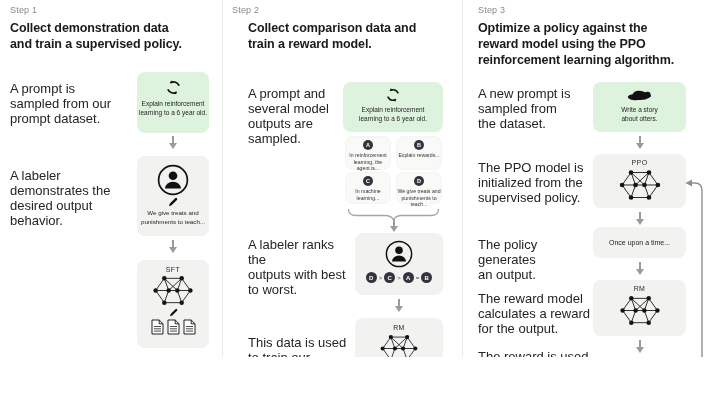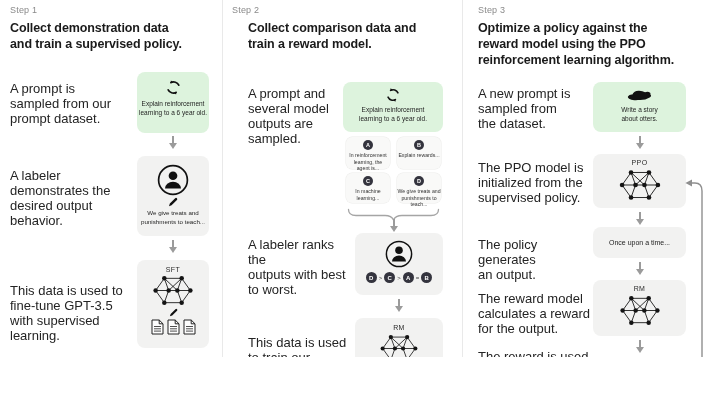--- a/index.html
+++ b/index.html
@@ -138,24 +138,20 @@
       </svg>
     <svg width="10" height="10" style="margin:1px 0">
         <use href="#pencil-sym"></use>
       </svg>
     <div class="caption" style="font-size:6.2px">We give treats and
 punishments to teach...</div>
   </div>
 
   <div class="arr" style="left:168px;top:240px"></div>
 
-  <div class="desc" style="left:10px;top:283px;width:126px">This data is used to
-fine-tune GPT-3.5
-with supervised
-learning.</div>
   <div class="box gray" style="left:137px;top:260px;width:72px;height:88px;padding-top:6px">
     <div class="model-label">SFT</div>
     <svg width="42" height="33" style="margin-top:1px">
         <use href="#net-sym"></use>
       </svg>
     <svg width="9" height="9" style="margin:1px 0 2px">
         <use href="#pencil-sym"></use>
       </svg>
     <div style="display:flex;gap:3px">
       <svg width="13" height="16">

